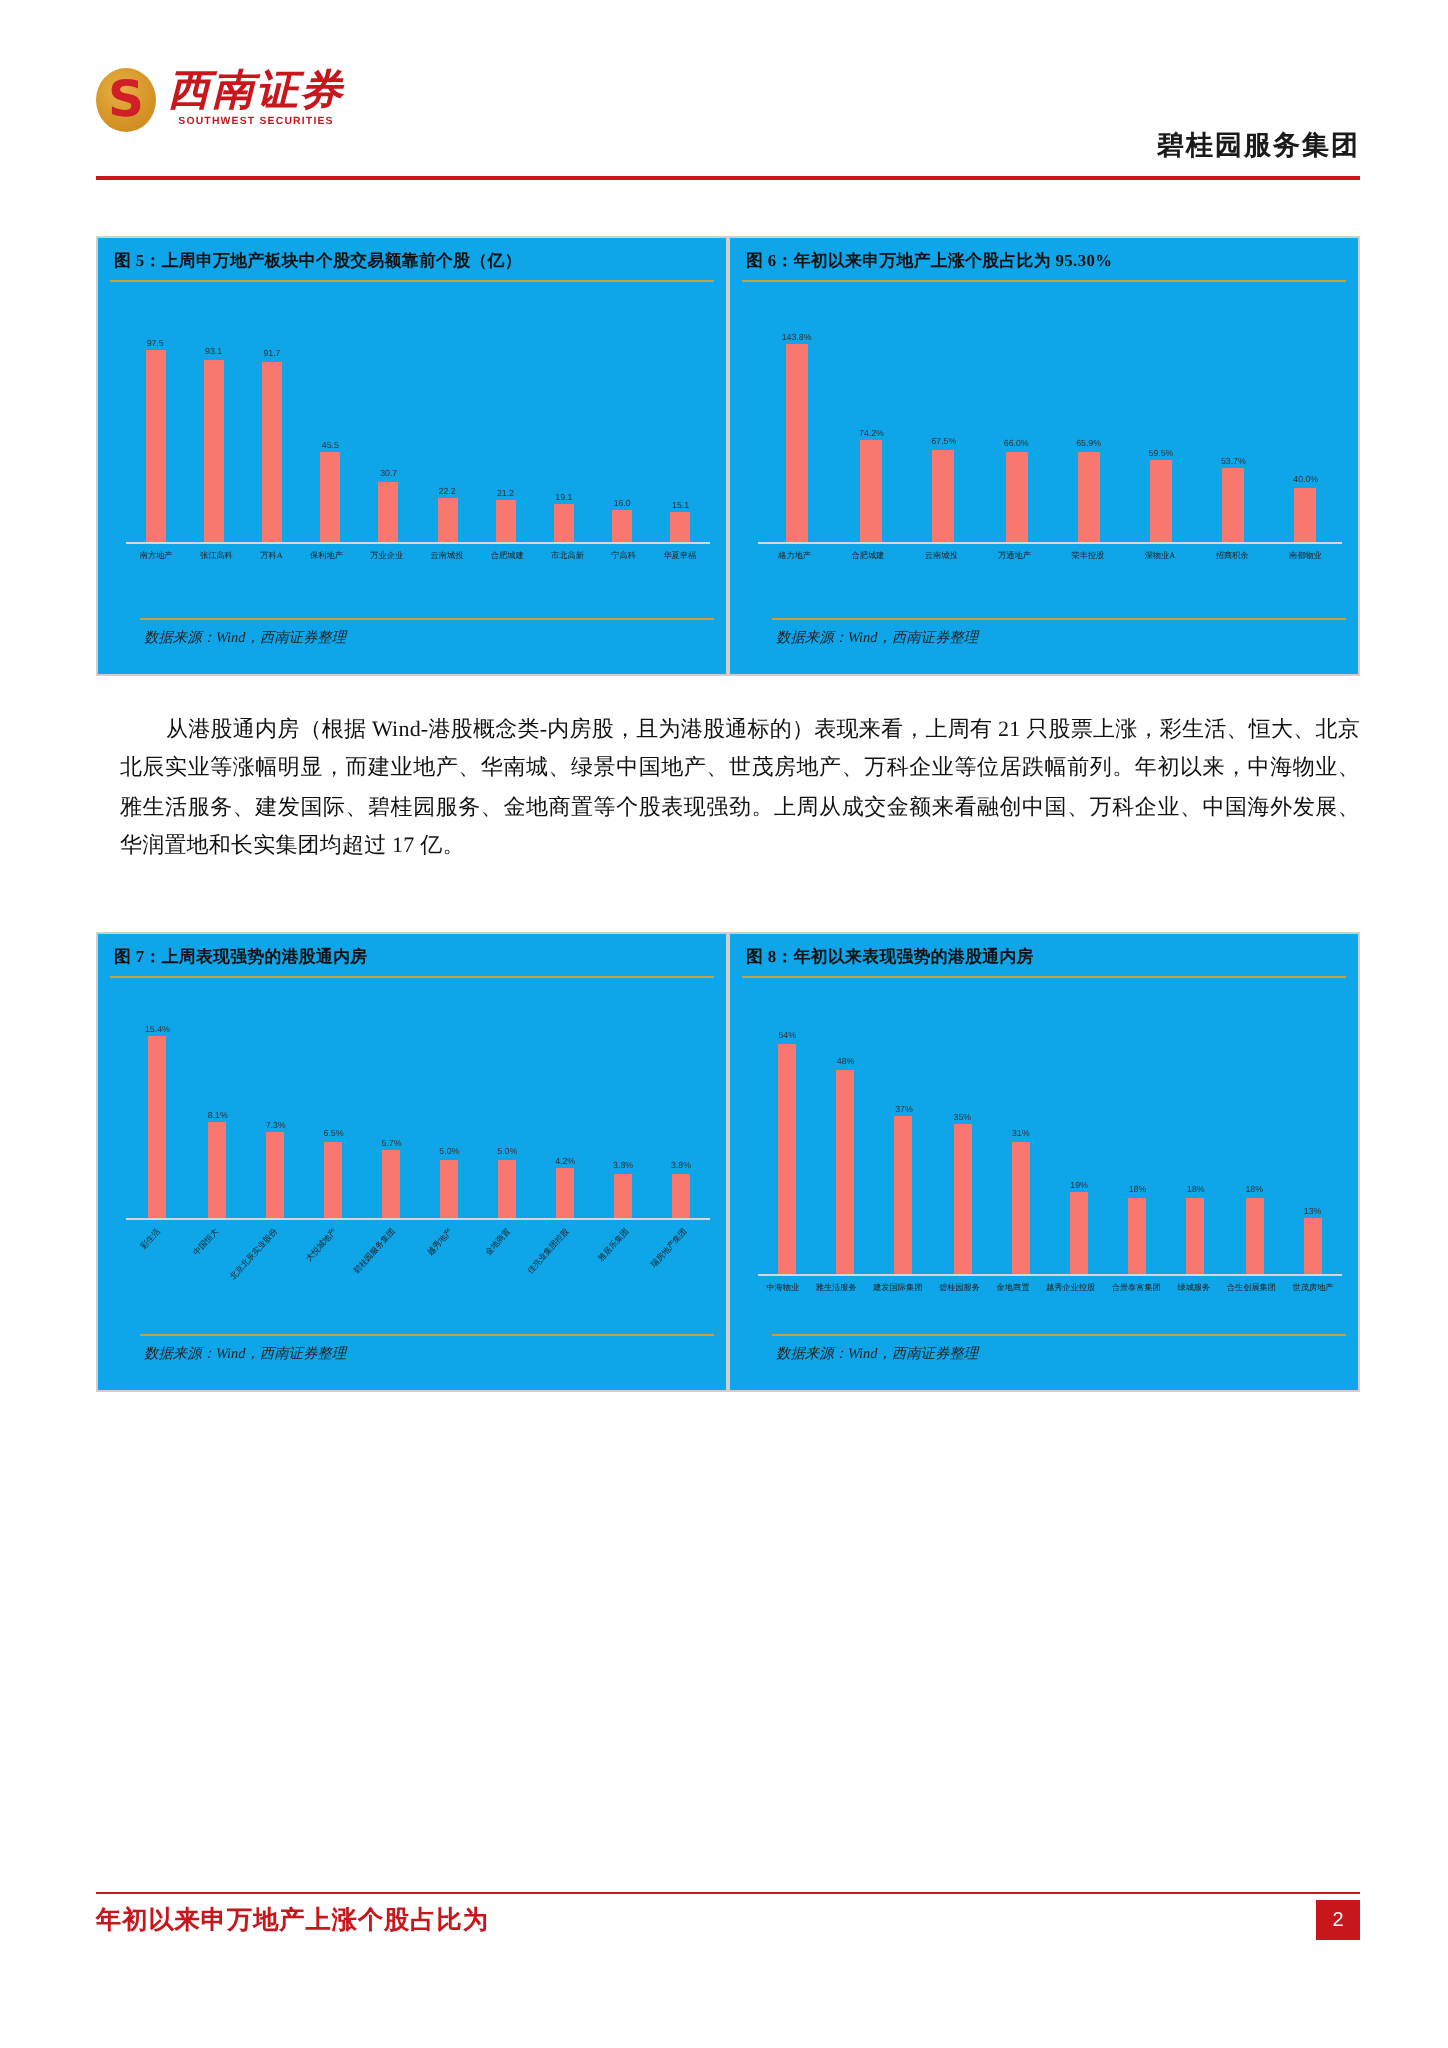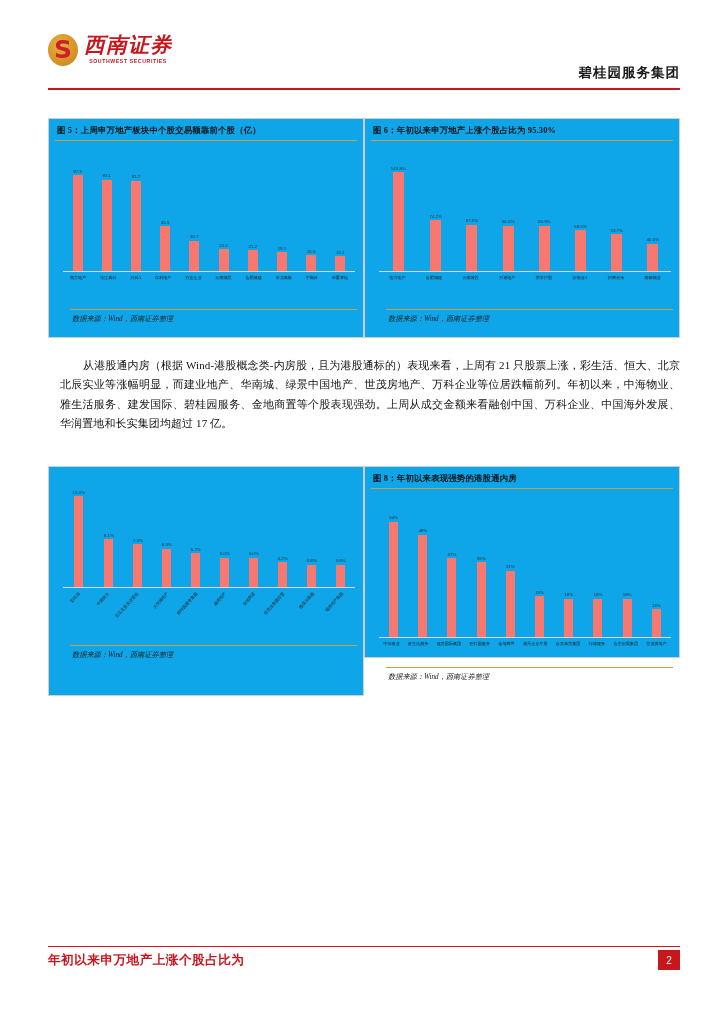--- a/index.html
+++ b/index.html
@@ -253,20 +253,21 @@
             <div class="xlab">南都物业</div>
           </div>
       </div>
     </div>
     <div class="fig-src">数据来源：Wind，西南证券整理</div>
   </div>
 
   <div class="body-para" style="top:356px;">从港股通内房（根据 Wind-港股概念类-内房股，且为港股通标的）表现来看，上周有 21 只股票上涨，彩生活、恒大、北京北辰实业等涨幅明显，而建业地产、华南城、绿景中国地产、世茂房地产、万科企业等位居跌幅前列。年初以来，中海物业、雅生活服务、建发国际、碧桂园服务、金地商置等个股表现强劲。上周从成交金额来看融创中国、万科企业、中国海外发展、华润置地和长实集团均超过 17 亿。</div>
 
   <div class="fig-box" style="left:48px; top:466px; width:316px; height:230px;">
+    <div class="fig-title">图 7：上周表现强势的港股通内房</div>
     <div class="fig-plot" style="height:178px;">
       <div class="chart" id="chart-fig7">
         <div class="bars" style="top:8px; height:112px;">
             <div class="bar-col">
               <div class="bar-val">15.4%</div>
               <div class="bar" style="width: 9px; height: 90.5882px; background: rgb(248, 119, 111);"></div>
             </div>
             <div class="bar-col">
               <div class="bar-val">8.1%</div>
               <div class="bar" style="width: 9px; height: 47.6471px; background: rgb(248, 119, 111);"></div>
@@ -335,21 +336,21 @@
             </div>
             <div class="rotwrap">
               <div class="rotlab" style="right: 50%;">瑞房地产集团</div>
             </div>
           </div>
       </div>
     </div>
     <div class="fig-src">数据来源：Wind，西南证券整理</div>
   </div>
 
-  <div class="fig-box" style="left:364px; top:466px; width:316px; height:192px;">
+  <div class="fig-box" style="left:364px; top:466px; width:316px; height:230px;">
     <div class="fig-title">图 8：年初以来表现强势的港股通内房</div>
     <div class="fig-plot" style="height:178px;">
       <div class="chart" id="chart-fig8">
         <div class="bars" style="top:8px; height:140px;">
             <div class="bar-col">
               <div class="bar-val">54%</div>
               <div class="bar" style="width: 9px; height: 115.2px; background: rgb(248, 119, 111);"></div>
             </div>
             <div class="bar-col">
               <div class="bar-val">48%</div>

